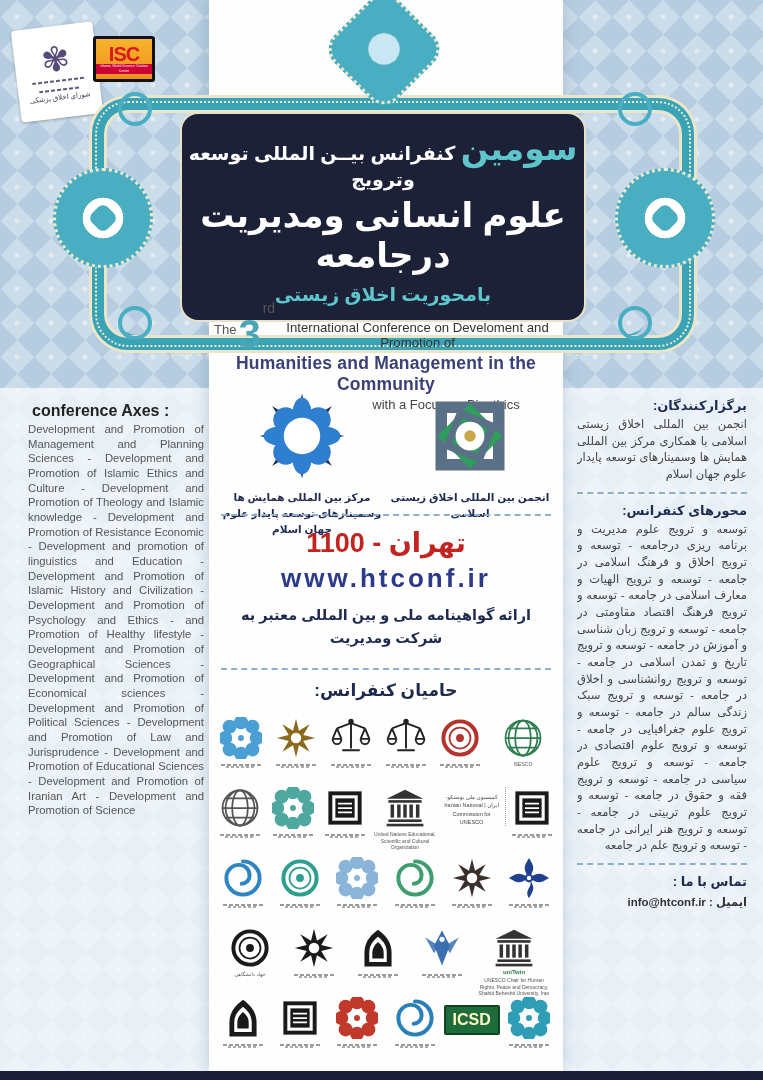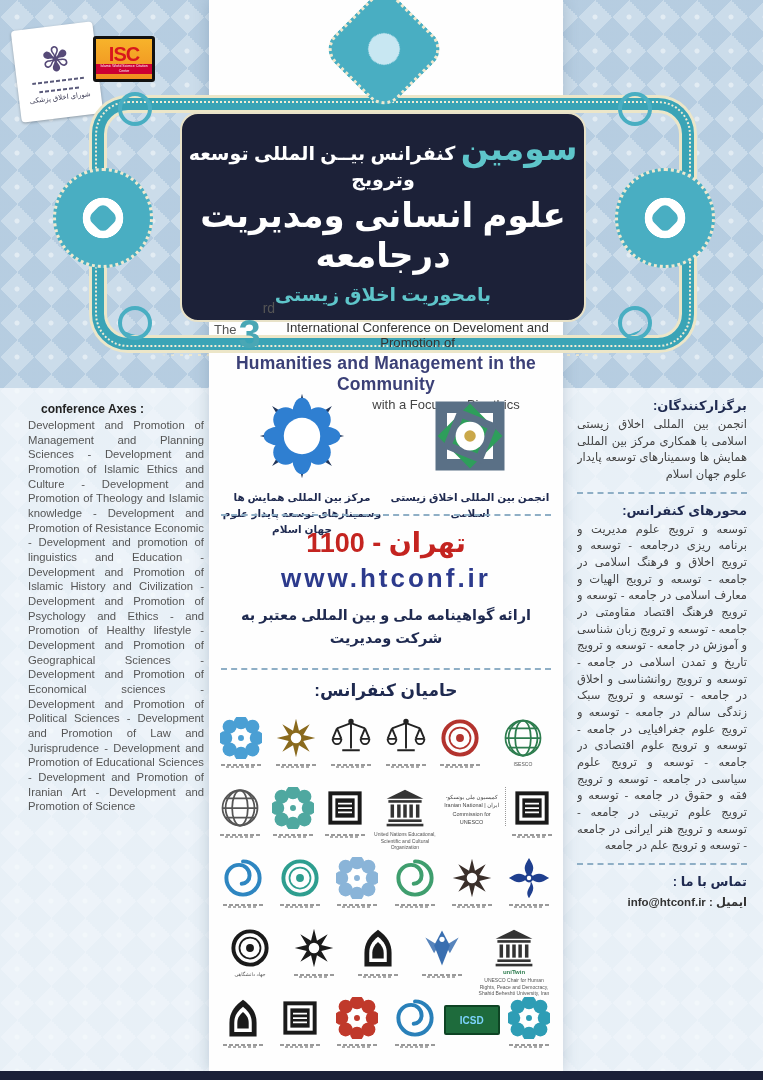--- a/index.html
+++ b/index.html
@@ -78,27 +78,27 @@
   .supp-h{position:absolute;top:680px;width:344px;text-align:center;color:#1f2a50;font-size:17px;font-weight:bold;direction:rtl;}
   .grid{position:absolute;top:714px;width:344px;display:flex;flex-direction:column;gap:3px;}
   .sp-row{display:flex;justify-content:space-evenly;align-items:flex-start;height:67px;}
   .sp-cell{display:flex;flex-direction:column;align-items:center;justify-content:flex-start;width:56px;padding-top:3px;}
   .sp-ico{width:42px;height:42px;}
   .squig{width:40px;height:2px;margin-top:5px;background:repeating-linear-gradient(90deg,#9a9a9a 0 4px,transparent 4px 6px);}
   .squig::after{content:"";display:block;width:30px;height:2px;margin:2px auto 0;background:repeating-linear-gradient(90deg,#aaa 0 3px,transparent 3px 5px);}
   .cap{font-size:5px;color:#555;text-align:center;margin-top:2px;line-height:1.3;direction:rtl;}
   .cap.en{direction:ltr;}
   .tb{font-size:5.5px;color:#444;text-align:center;border-right:1px dotted #999;padding:6px 3px 0;line-height:1.5;direction:rtl;width:60px;}
-  .icsd{background:#1e6b3c;border:2px solid #0e4424;color:#7dd3fc;font-weight:bold;font-size:10px;
+  .icsd{background:#1e6b3c;border:2px solid #0e4424;color:#fef9c3;font-weight:bold;font-size:16px;
     width:52px;height:26px;display:flex;align-items:center;justify-content:center;margin-top:8px;border-radius:2px;}
   .extra{font-size:6px;color:#2e7d4f;font-weight:bold;}
 
   
   .leftcol{position:absolute;left:28px;top:402px;width:176px;z-index:5;height:662px;overflow:hidden;}
-  .leftcol h3{margin:0 13px 2px;font-size:12px;color:#222;}
+  .leftcol h3{margin:0 4px 2px;font-size:16px;color:#222;}
   .leftcol p{margin:0;font-size:11.3px;line-height:1.3;color:#555;text-align:justify;}
   .rightcol{position:absolute;left:577px;top:398px;width:170px;z-index:5;direction:rtl;height:668px;overflow:hidden;}
   .rightcol h3{margin:0 0 3px;font-size:13px;color:#1f2a50;}
   .rightcol p{margin:0;font-size:11.5px;line-height:1.45;color:#444;text-align:justify;}
   .r-div{border-top:2px dashed #8fafc6;margin:9px 0;}
   .contact p{font-size:11.5px;font-weight:bold;color:#333;line-height:1.8;}
 </style>
 </head>
 <body>
 

